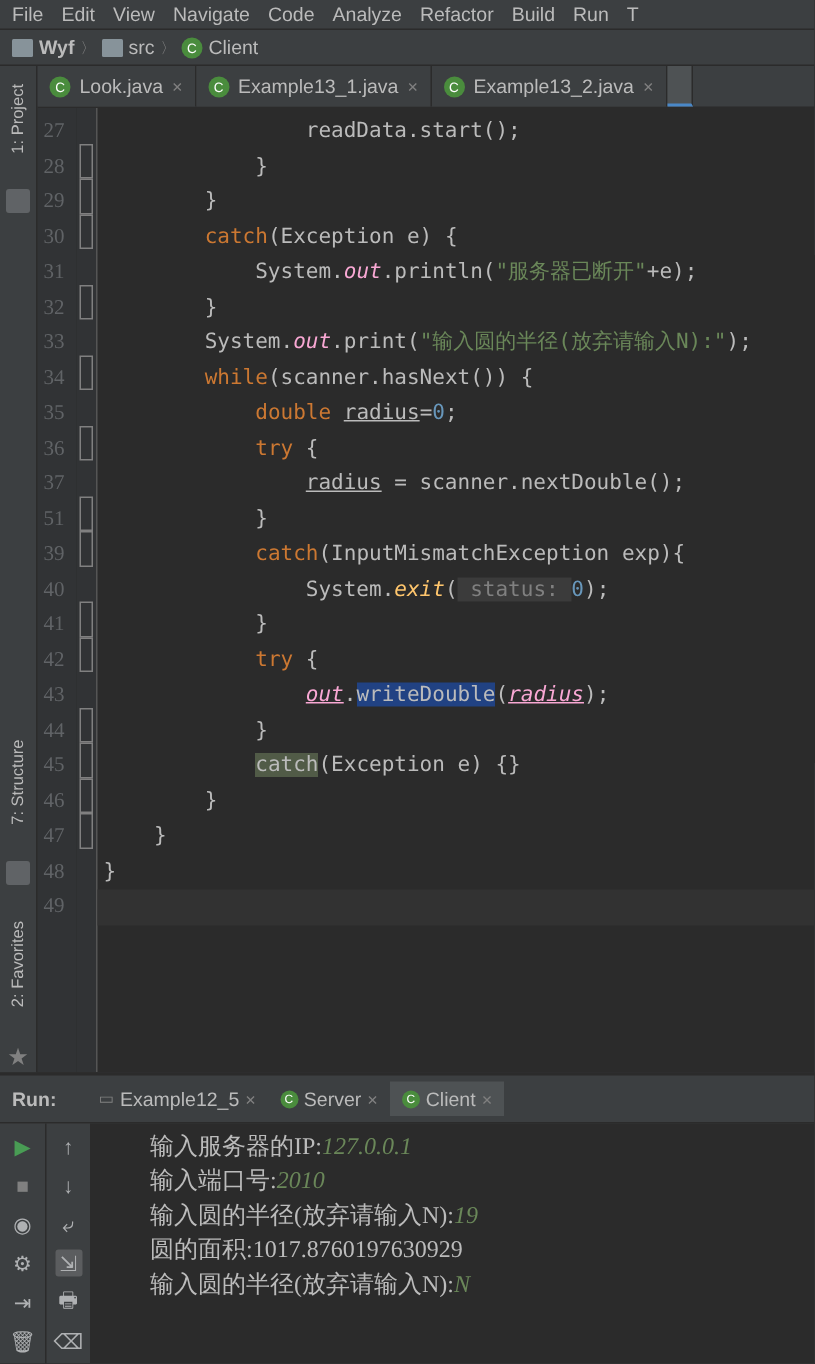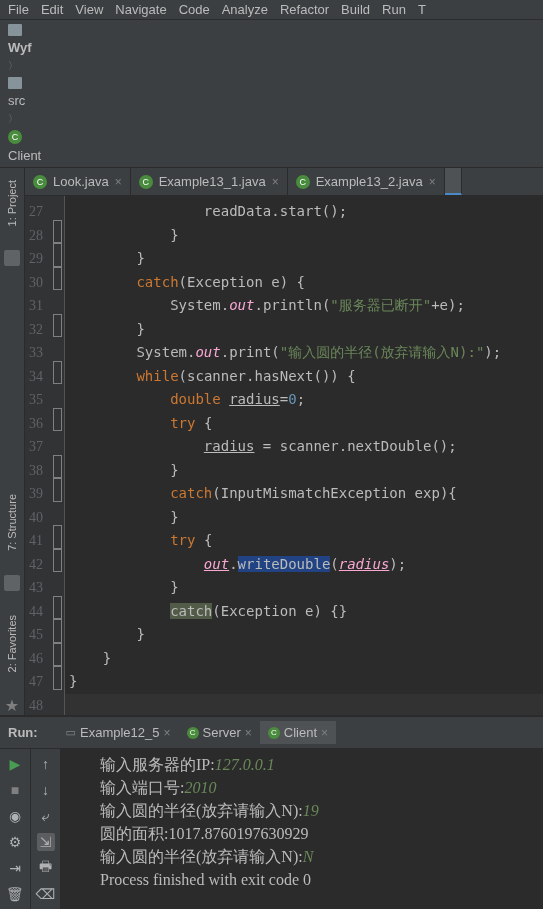--- a/index.html
+++ b/index.html
@@ -1,19 +1,19 @@
 <!DOCTYPE html>
 <html><head>
 <meta charset="utf-8">
 <style>
 * { margin: 0; padding: 0; box-sizing: border-box; }
 body { background: #3c3f41; color: #bbb; font-family: "Segoe UI", sans-serif; font-size: 13px; width: 543px; height: 909px; overflow: hidden; display: flex; flex-direction: column; }
 .menubar { background: #3c3f41; display: flex; gap: 12px; padding: 2px 8px; color: #bbb; font-size: 13px; border-bottom: 1px solid #2b2b2b; }
 .menubar span { cursor: default; }
-.navbar { background: #3c3f41; display: flex; gap: 4px; padding: 4px 8px; border-bottom: 1px solid #2b2b2b; flex-direction: column; }
+.navbar { background: #3c3f41; display: flex; align-items: center; gap: 4px; padding: 4px 8px; border-bottom: 1px solid #2b2b2b; }
 .folder-icon { width: 14px; height: 12px; background: #87939a; display: inline-block; border-radius: 1px; }
 .class-icon { width: 14px; height: 14px; border-radius: 50%; background: #4a8c3d; display: inline-flex; align-items: center; justify-content: center; font-size: 9px; color: #fff; }
 .chevron { color: #808080; font-size: 10px; }
 .main { flex: 1; display: flex; overflow: hidden; }
 .left-gutter { width: 25px; background: #3c3f41; border-right: 1px solid #2b2b2b; display: flex; flex-direction: column; align-items: center; gap: 20px; padding-top: 8px; }
 .vtab { writing-mode: vertical-rl; transform: rotate(180deg); color: #bbb; font-size: 11px; cursor: pointer; padding: 4px 2px; }
 .vicon { width: 16px; height: 16px; background: #606366; border-radius: 2px; }
 .editor-area { flex: 1; display: flex; flex-direction: column; background: #2b2b2b; overflow: hidden; }
 .tabs { display: flex; background: #3c3f41; border-bottom: 1px solid #2b2b2b; }
 .tab { display: flex; align-items: center; gap: 6px; padding: 6px 8px; border-right: 1px solid #2b2b2b; cursor: pointer; background: #3c3f41; }
@@ -115,21 +115,21 @@
           <div>28</div>
           <div>29</div>
           <div>30</div>
           <div>31</div>
           <div>32</div>
           <div>33</div>
           <div>34</div>
           <div>35</div>
           <div>36</div>
           <div>37</div>
-          <div>38</div>
+          <div>51</div>
           <div>39</div>
           <div>40</div>
           <div>41</div>
           <div>42</div>
           <div>43</div>
           <div>44</div>
           <div>45</div>
           <div>46</div>
           <div>47</div>
           <div>48</div>
@@ -195,20 +195,21 @@
           <div>        <span class="kw">catch</span>(Exception e) {</div>
           <div>            System.<span class="fld">out</span>.println(<span class="str">"服务器已断开"</span>+e);</div>
           <div>        }</div>
           <div>        System.<span class="fld">out</span>.print(<span class="str">"输入圆的半径(放弃请输入N):"</span>);</div>
           <div>        <span class="kw">while</span>(scanner.hasNext()) {</div>
           <div>            <span class="kw">double</span> <span style="text-decoration:underline">radius</span>=<span class="num">0</span>;</div>
           <div>            <span class="kw">try</span> {</div>
           <div>                <span style="text-decoration:underline">radius</span> = scanner.nextDouble();</div>
           <div>            }</div>
           <div>            <span class="kw">catch</span>(InputMismatchException exp){</div>
+          <div>                System.<span class="mth">exit</span>(<span class="com" style="background:#3b3b3b;"> status: </span><span class="num">0</span>);</div>
           <div>            }</div>
           <div>            <span class="kw">try</span> {</div>
           <div>                <span class="fld" style="text-decoration:underline">out</span>.<span class="sel">writeDouble</span>(<span class="fld" style="text-decoration:underline">radius</span>);</div>
           <div>            }</div>
           <div>            <span class="hl">catch</span>(Exception e) {}</div>
           <div>        }</div>
           <div>    }</div>
           <div>}</div>
           <div class="linecur"></div>
         </div>
@@ -253,16 +254,15 @@
       <div class="run-icon">🖶</div>
       <div class="run-icon">⌫</div>
     </div>
     <div class="console" id="console">
         <div>输入服务器的IP:<span class="inp">127.0.0.1</span></div>
         <div>输入端口号:<span class="inp">2010</span></div>
         <div>输入圆的半径(放弃请输入N):<span class="inp">19</span></div>
         <div>圆的面积:1017.8760197630929</div>
         <div>输入圆的半径(放弃请输入N):<span class="inp">N</span></div>
         <div></div>
-        <div>Process finished with exit code 0</div>
       </div>
   </div>
 </div>
 
 </body></html>

